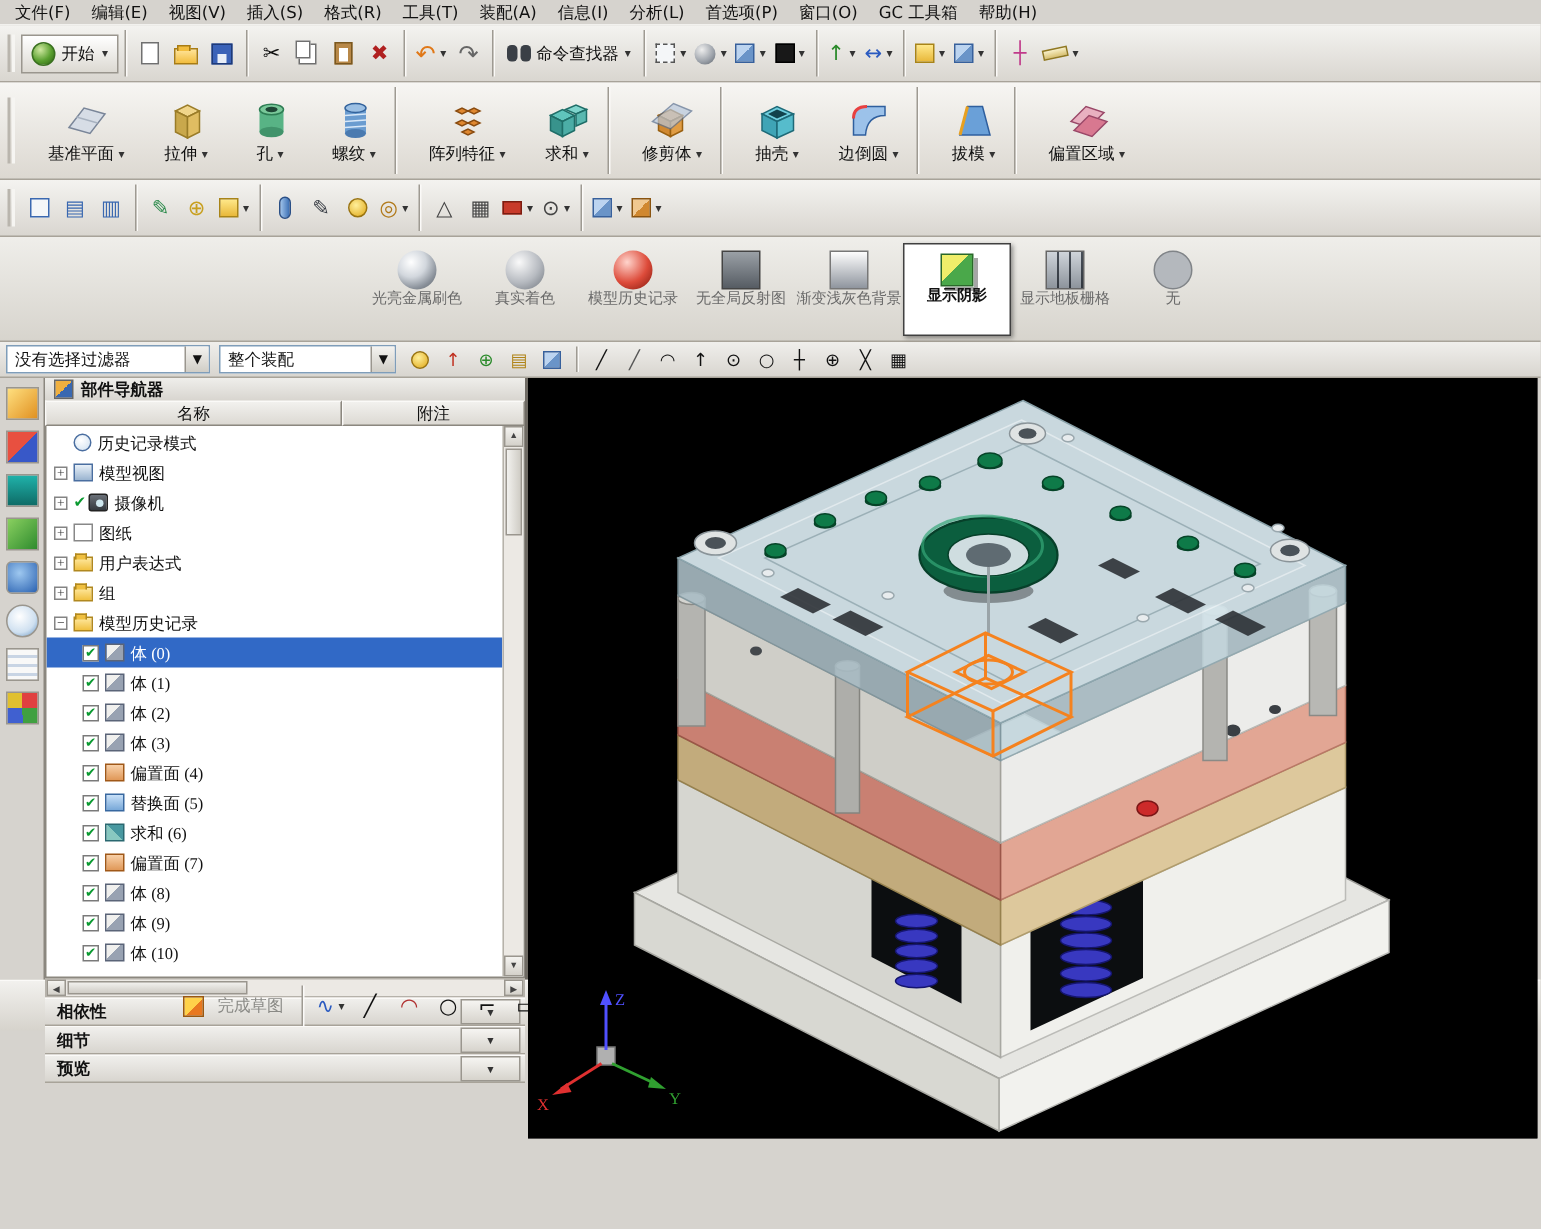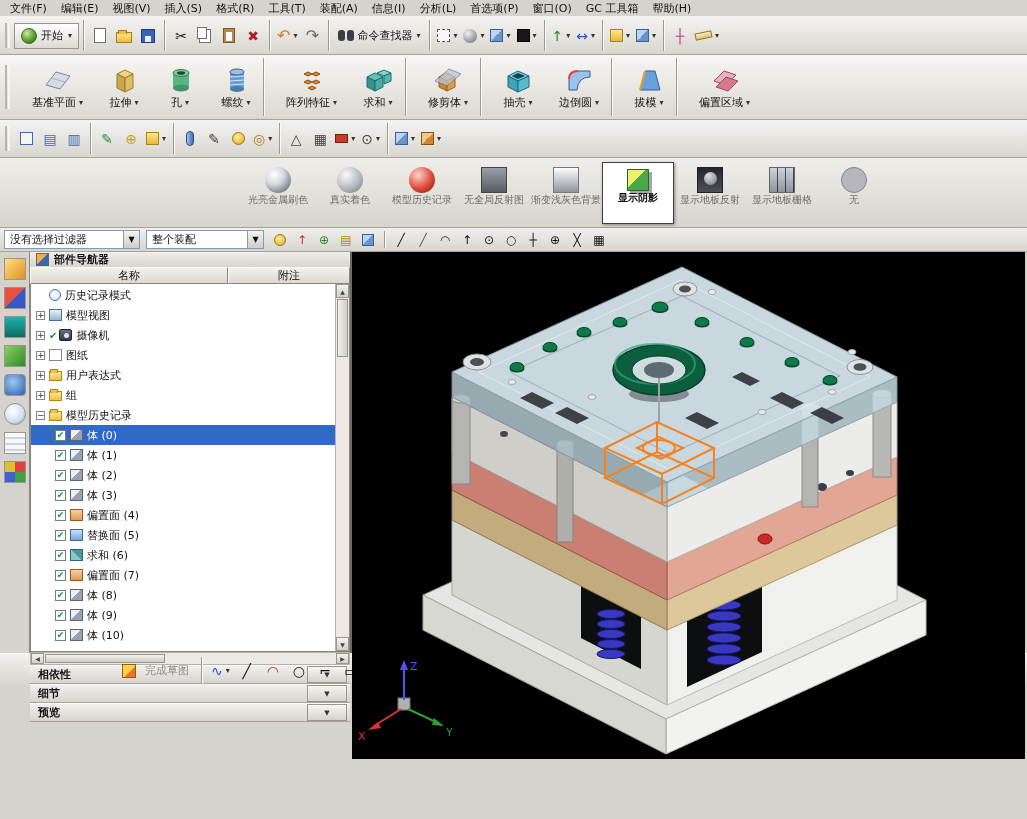--- a/index.html
+++ b/index.html
@@ -78,21 +78,21 @@
   .sbtn{width:20px;height:20px;display:flex;align-items:center;justify-content:center;border:1px solid transparent;font-size:12px;flex:none;}
 
   
   .promptbar{height:26px;background:#d6d3ce;display:flex;align-items:stretch;padding:2px;gap:2px;}
   .pseg{border:1px solid;border-color:#8b877f #fbfaf8 #fbfaf8 #8b877f;display:flex;align-items:center;padding:0 6px;background:#d6d3ce;white-space:nowrap;}
   .pseg.msg{width:556px;font-weight:bold;}
   .pseg.status{width:172px;justify-content:center;font-weight:bold;}
   .pseg.fill{flex:1;}
 
   
-  .main{display:flex;height:401px;}
+  .main{display:flex;height:401px;font-family:Liberation Serif, serif;}
   .resbar{width:30px;background:#d6d3ce;border-right:1px solid #8b877f;display:flex;flex-direction:column;align-items:center;padding-top:6px;gap:7px;}
   .res-ic{width:22px;height:22px;border:1px solid #9a968e;background:#eee;flex:none;}
   .ri1{background:linear-gradient(135deg,#ffe080,#e09020);}
   .ri2{background:linear-gradient(135deg,#e85040 0 50%,#3858c8 50% 100%);}
   .ri3{background:linear-gradient(#20b2aa,#0e6b66);}
   .ri4{background:linear-gradient(135deg,#8ad060,#2e8b2e);}
   .ri5{background:radial-gradient(circle at 40% 35%,#9ec8f0,#2860b0);border-radius:4px;}
   .ri6{background:radial-gradient(circle at 40% 35%,#fff,#cfe0f0 60%,#6090c0);border-radius:50%;}
   .ri7{background:repeating-linear-gradient(#f8f8f8 0 4px,#c8d4e4 4px 6px);}
   .ri8{background:conic-gradient(#e04040 0 25%,#40a040 0 50%,#4060d0 0 75%,#e0c030 0 100%);}
@@ -474,24 +474,20 @@
     </div>
     <div class="rbtn">
       <span class="rico r-gradbg"></span>
       <span class="rlbl">渐变浅灰色背景</span>
     </div>
     <div class="rbtn selected">
       <span class="rico r-shadowcube"></span>
       <span class="rlbl">显示阴影</span>
     </div>
     <div class="rbtn">
-      <span class="rico r-floorrefl"></span>
-      <span class="rlbl">显示地板反射</span>
-    </div>
-    <div class="rbtn">
       <span class="rico r-floorgrid"></span>
       <span class="rlbl">显示地板栅格</span>
     </div>
     <div class="rbtn">
       <span class="rico r-none"></span>
       <span class="rlbl">无</span>
     </div>
   </div>
 
   <div class="selbar">

